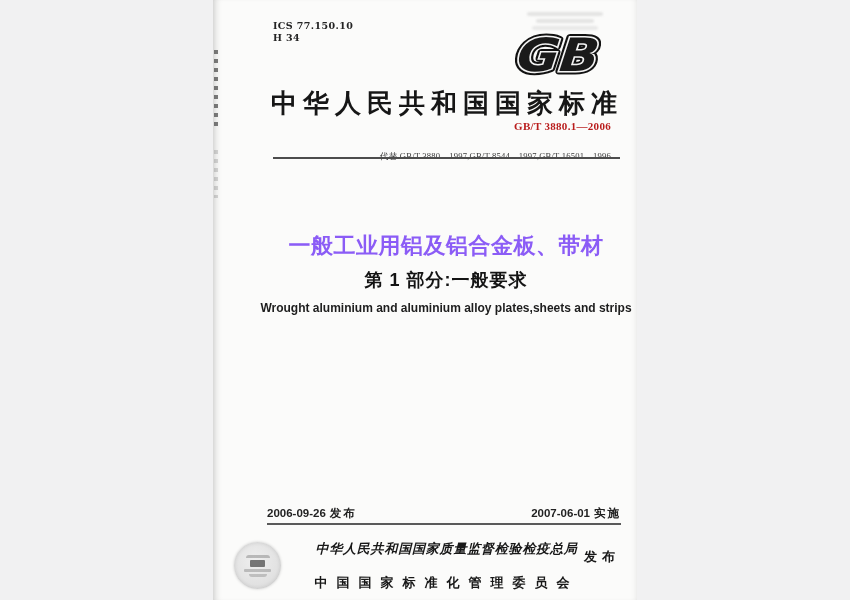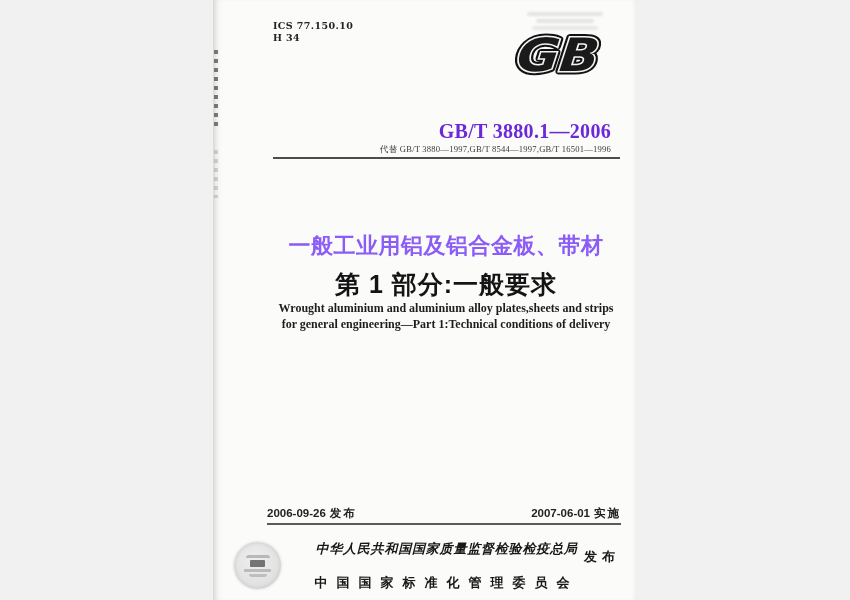--- a/index.html
+++ b/index.html
@@ -39,33 +39,33 @@
     font-size: 9.5px; line-height: 11.5px; color: #242424; letter-spacing: .4px; }
 
   .gb-logo { position: absolute; left: 296px; top: 30px; width: 92px; height: 48px; }
 
   .header-title { position: absolute; left: 58px; top: 86px; width: 356px;
     font-size: 26px; font-weight: 600; letter-spacing: 6px;
     white-space: nowrap; color: #161616; }
 
   .std-num-block { position: absolute; right: 26px; top: 120px; text-align: right; }
   .standard-number { font-family: "Liberation Serif", serif; font-weight: bold;
-    font-size: 20px; letter-spacing: .3px; color: #6d28d9; }
-  .replaces-note { margin-top: 1px; font-size: 8.6px; color: #3a3a3a; letter-spacing: .2px; }
+    font-size: 11px; letter-spacing: .3px; color: #b91c1c; }
+  .replaces-note { margin-top: 19px; font-size: 8.6px; color: #3a3a3a; letter-spacing: .2px; }
 
   .rule-top { position: absolute; left: 60px; top: 157px; width: 347px; height: 2px;
     background: #4c4c4c; }
 
   .title-block { position: absolute; left: 38px; top: 231px; width: 390px;
     text-align: center; font-family: "Liberation Sans", sans-serif; }
   .title-cn-1 { font-size: 22px; font-weight: bold; color: #8b5cf6; letter-spacing: .5px; }
-  .title-cn-2 { font-size: 25px; font-weight: bold; color: #141414; margin-top: 7px; letter-spacing: 1px; }
+  .title-cn-2 { font-size: 18px; font-weight: bold; color: #141414; margin-top: 7px; letter-spacing: 1px; }
 
   .title-en-block { position: absolute; left: 38px; top: 301px; width: 390px;
-    text-align: center; font-family: Liberation Serif, serif;
+    text-align: center; font-family: Liberation Sans, sans-serif;
     font-weight: bold; font-size: 12px; line-height: 15.5px; color: #1d1d1d; }
 
   .dates-row { position: absolute; left: 54px; top: 506px; width: 354px;
     display: flex; justify-content: space-between; align-items: flex-end;
     font-family: "Liberation Sans", sans-serif; font-weight: bold;
     font-size: 11.5px; color: #222; gap: 28px; }
   .dates-row .cn { margin-left: 4px; letter-spacing: 2px; }
 
   .rule-bottom { position: absolute; left: 54px; top: 523px; width: 354px; height: 1.5px;
     background: #5a5a5a; }
@@ -112,36 +112,36 @@
     <div class="gb-logo">
       <svg width="92" height="48" viewBox="0 0 92 48" aria-hidden="true">
         <g transform="skewX(-6) translate(8,0)">
           <text x="44" y="41" text-anchor="middle" font-family="'DejaVu Sans', sans-serif" font-size="46" font-weight="900" font-style="italic" textLength="82" lengthAdjust="spacingAndGlyphs" fill="none" stroke="#121212" stroke-width="7" stroke-linejoin="round">GB</text>
           <text x="44" y="41" text-anchor="middle" font-family="'DejaVu Sans', sans-serif" font-size="46" font-weight="900" font-style="italic" textLength="82" lengthAdjust="spacingAndGlyphs" fill="none" stroke="#f4f4f4" stroke-width="3">GB</text>
           <text x="44" y="41" text-anchor="middle" font-family="'DejaVu Sans', sans-serif" font-size="46" font-weight="900" font-style="italic" textLength="82" lengthAdjust="spacingAndGlyphs" fill="#1a1a1a">GB</text>
         </g>
       </svg>
     </div>
 
+    <div class="header-title">中华人民共和国国家标准</div>
 
     <div class="std-num-block">
       <div class="standard-number">GB/T 3880.1—2006</div>
       <div class="replaces-note">代替 GB/T 3880—1997,GB/T 8544—1997,GB/T 16501—1996</div>
     </div>
 
     <div class="rule-top"></div>
 
     <div class="title-block">
       <div class="title-cn-1">一般工业用铝及铝合金板、带材</div>
       <div class="title-cn-2">第 1 部分:一般要求</div>
     </div>
 
     <div class="title-en-block">
       <div>Wrought aluminium and aluminium alloy plates,sheets and strips</div>
-      <div>for general engineering—Part 1:Technical conditions of delivery</div>
     </div>
 
     <div class="dates-row">
       <span>
         <span>2006-09-26</span><span class="cn">发布</span>
       </span>
       <span>
         <span>2007-06-01</span><span class="cn">实施</span>
       </span>
     </div>

